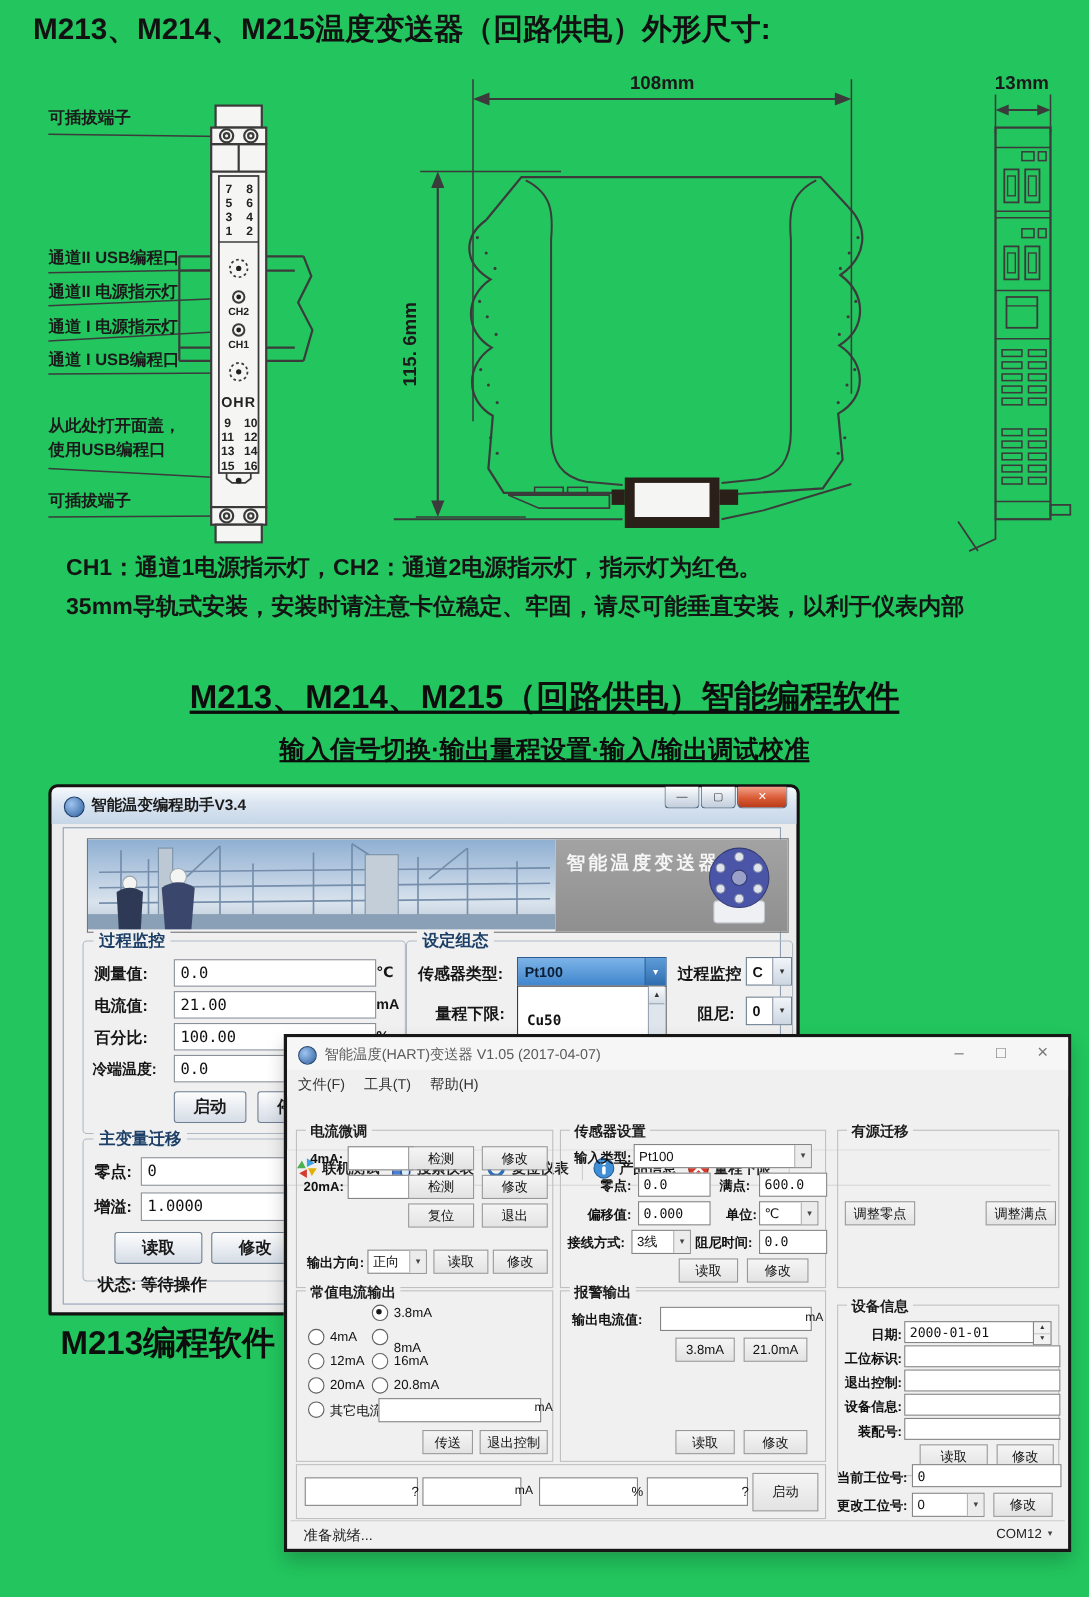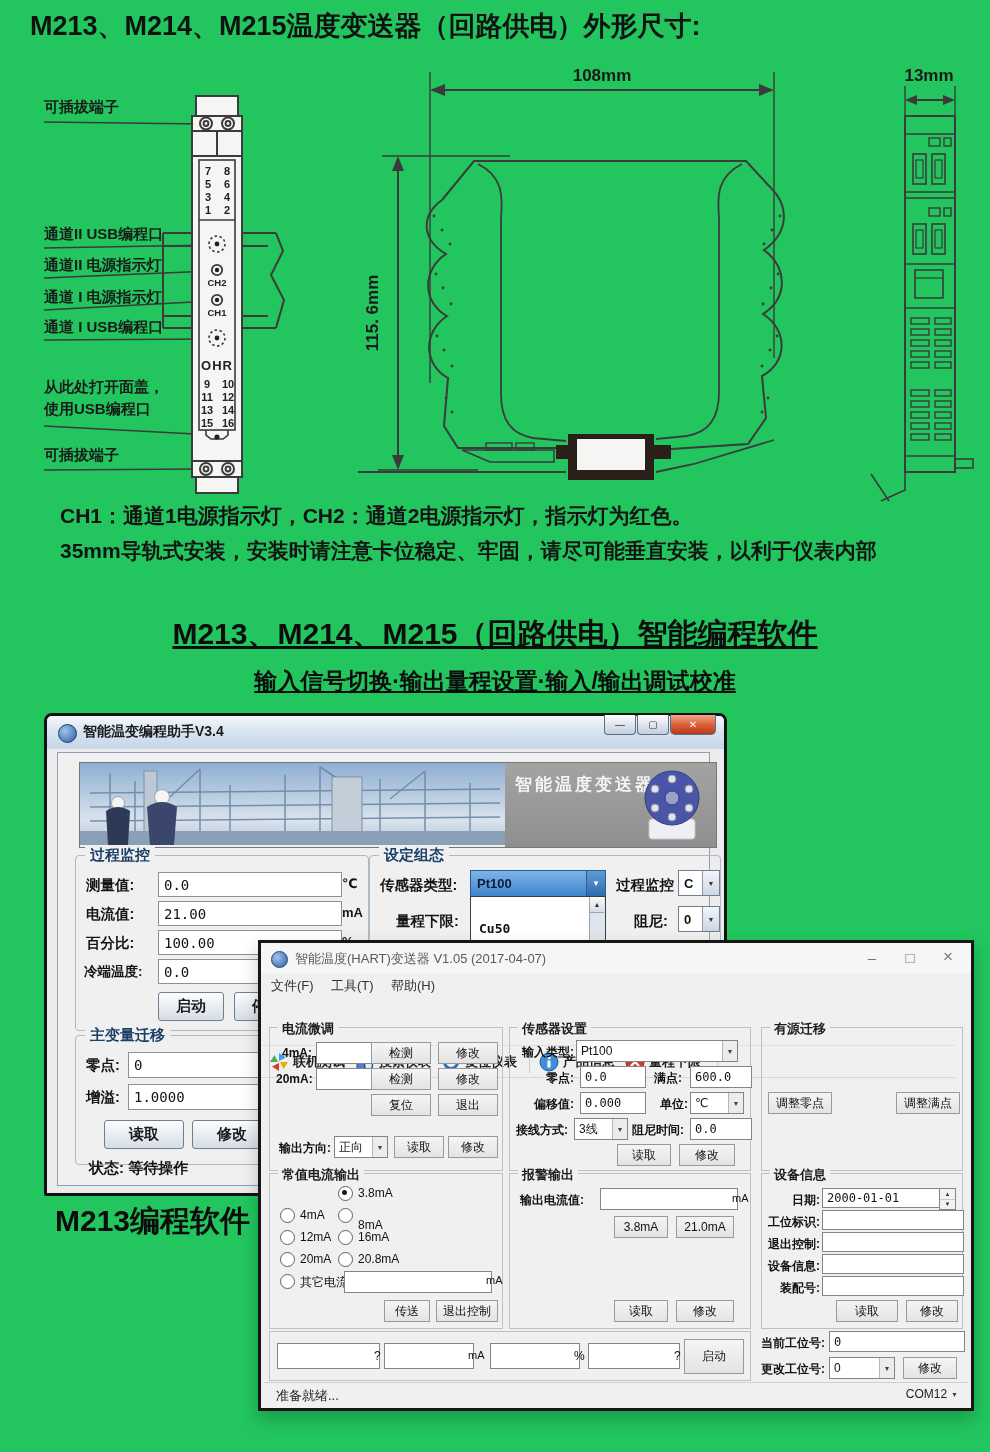--- a/index.html
+++ b/index.html
@@ -569,21 +569,21 @@
       <div class="gt">报警输出</div>
       <div class="l2 l2b" style="left:10px;top:18px;">输出电流值:</div>
       <div class="in2" style="left:90px;top:14px;width:128px;height:20px;"></div>
       <div class="l2" style="left:222px;top:18px;font-size:11px;">mA</div>
       <div class="b2" style="left:104px;top:42px;width:52px;height:20px;">3.8mA</div>
       <div class="b2" style="left:166px;top:42px;width:56px;height:20px;">21.0mA</div>
       <div class="b2" style="left:104px;top:126px;width:52px;height:20px;">读取</div>
       <div class="b2" style="left:166px;top:126px;width:56px;height:20px;">修改</div>
     </div>
 
-    <div class="grp" style="left:500px;top:230px;width:200px;height:154px;">
+    <div class="grp" style="left:500px;top:243px;width:200px;height:154px;">
       <div class="gt">设备信息</div>
       <div class="l2 l2b" style="left:4px;top:18px;width:54px;text-align:right;">日期:</div>
       <div class="in2" style="left:60px;top:14px;width:114px;height:18px;">2000-01-01</div>
       <div class="spin" style="left:177px;top:14px;height:20px;">
         <div>▲</div>
         <div>▼</div>
       </div>
       <div class="l2 l2b" style="left:4px;top:40px;width:54px;text-align:right;">工位标识:</div>
       <div class="in2" style="left:60px;top:36px;width:132px;height:18px;"></div>
       <div class="l2 l2b" style="left:4px;top:62px;width:54px;text-align:right;">退出控制:</div>

